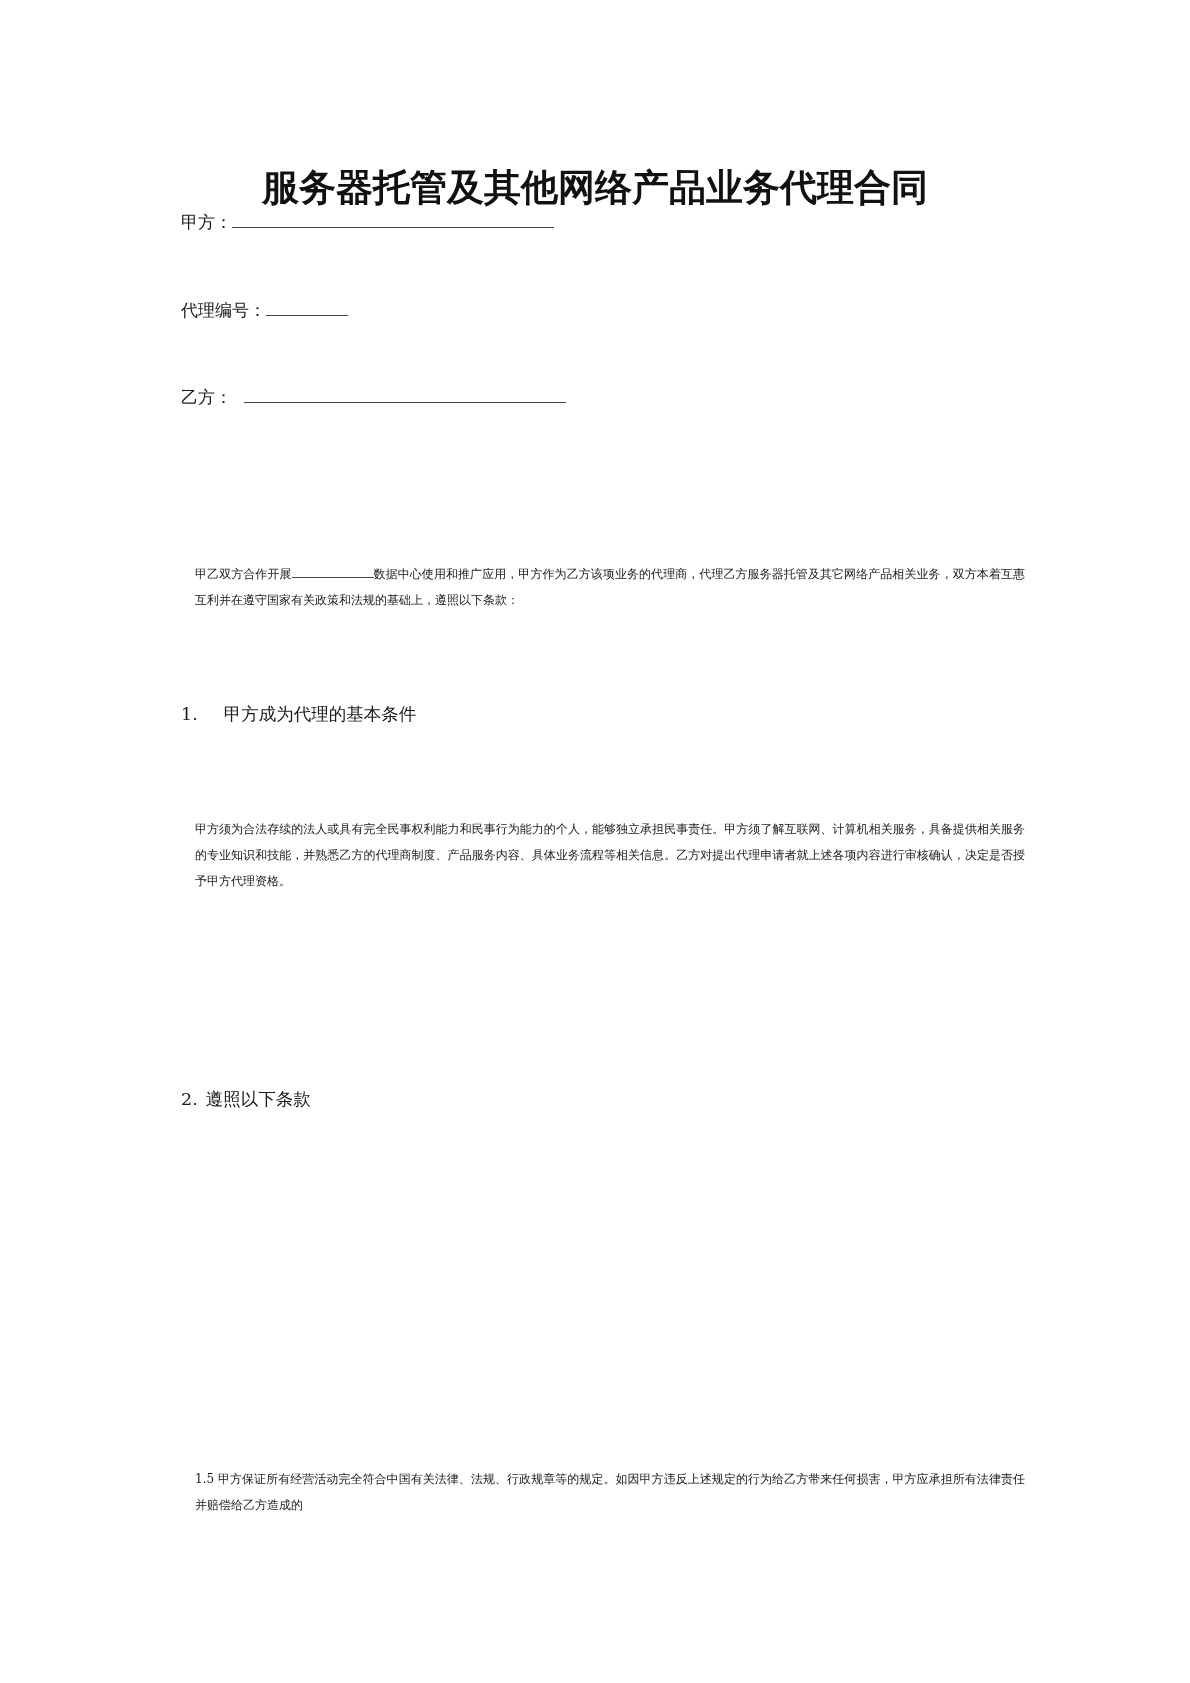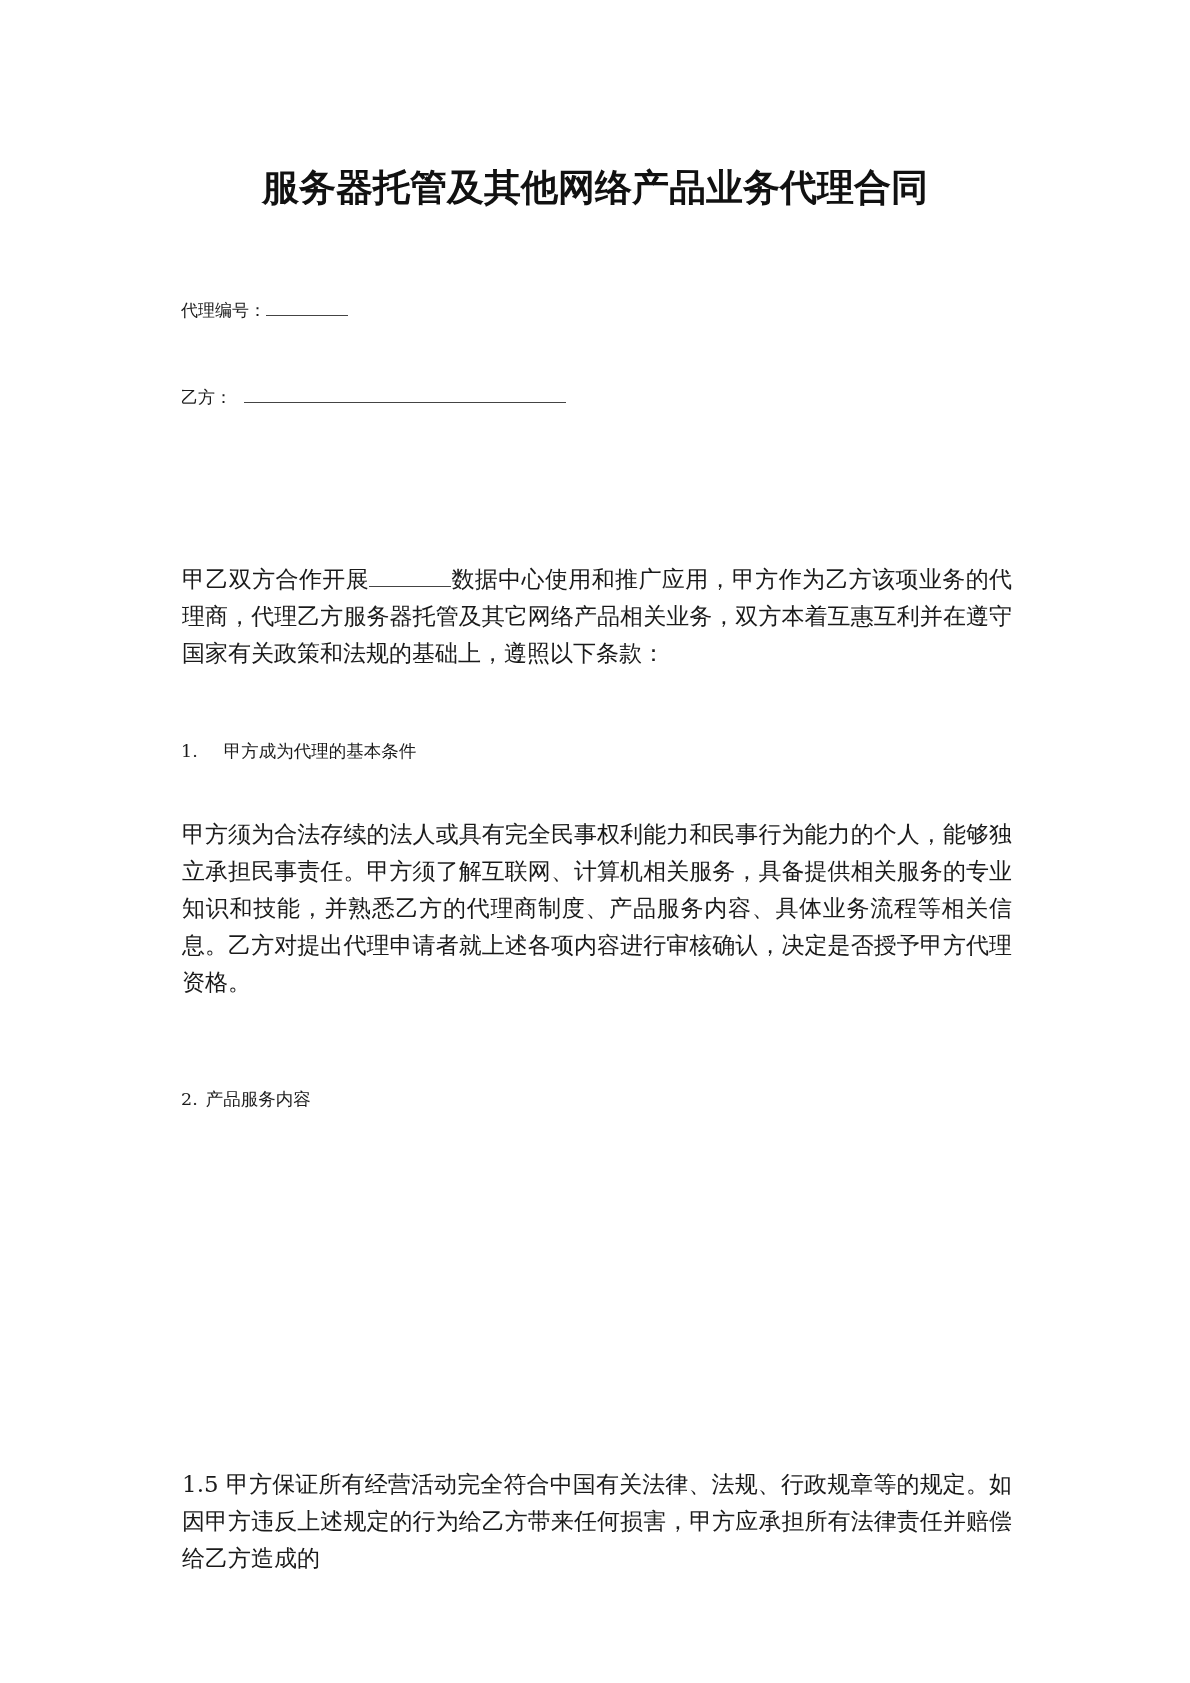--- a/index.html
+++ b/index.html
@@ -4,52 +4,55 @@
   <style>
     html, body { margin: 0; padding: 0; background: #ffffff; }
     body { width: 1190px; height: 1683px; position: relative; overflow: hidden;
            font-family: "DejaVu Serif", "Liberation Serif", serif; color: #1a1a1a; }
     .page { position: absolute; left: 0; top: 0; width: 1190px; height: 1683px; }
     .title { position: absolute; left: 0; width: 1190px; top: 163px; text-align: center;
              font-family: "DejaVu Sans", "Liberation Sans", sans-serif;
              font-size: 37px; font-weight: bold; letter-spacing: 0px; color: #111; }
     .field { position: absolute; left: 181px; font-size: 17px; white-space: nowrap; }
     .blank { display: inline-block; border-bottom: 1px solid #444; vertical-align: baseline; height: 14px; }
-    .para { position: absolute; left: 182px; width: 830px; font-size: 23px; line-height: 37px;
+    .para { position: absolute; left: 195px; width: 830px; font-size: 12px; line-height: 26px;
             text-align: justify; }
     .heading { position: absolute; left: 181px; font-size: 17.5px; white-space: nowrap; }
     .inline-blank { display: inline-block; width: 82px; border-bottom: 1px solid #444; height: 14px; }
   </style>
 </head>
 <body>
 
 <div class="page">
 
   <div class="title">服务器托管及其他网络产品业务代理合同</div>
 
+  <div class="field" style="top:211px;">
+    <span>甲方：</span><span class="blank" style="width:322px;"></span>
+  </div>
 
   <div class="field" style="top:299px;">
     <span>代理编号：</span><span class="blank" style="width:82px;"></span>
   </div>
 
   <div class="field" style="top:386px;font-family:Liberation Mono, monospace;">
     <span>乙方：</span><span style="display:inline-block;width:12px;"></span><span class="blank" style="width:322px;"></span>
   </div>
 
   <div class="para" style="top:561px;">
     <span>甲乙双方合作开展</span><span class="inline-blank"></span><span>数据中心使用和推广应用，甲方作为乙方该项业务的代理商，代理乙方服务器托管及其它网络产品相关业务，双方本着互惠互利并在遵守国家有关政策和法规的基础上，遵照以下条款：</span>
   </div>
 
-  <div class="heading" style="top:739px;">
+  <div class="heading" style="top:702px;">
     <span>1.</span><span style="display:inline-block;width:26px;"></span><span>甲方成为代理的基本条件</span>
   </div>
 
   <div class="para" style="top:816px;">甲方须为合法存续的法人或具有完全民事权利能力和民事行为能力的个人，能够独立承担民事责任。甲方须了解互联网、计算机相关服务，具备提供相关服务的专业知识和技能，并熟悉乙方的代理商制度、产品服务内容、具体业务流程等相关信息。乙方对提出代理申请者就上述各项内容进行审核确认，决定是否授予甲方代理资格。</div>
 
   <div class="heading" style="top:1087px;">
-    <span>2.</span><span style="display:inline-block;width:8px;"></span><span>产品服务内容</span>
+    <span>2.</span><span style="display:inline-block;width:8px;"></span><span>遵照以下条款</span>
   </div>
 
 
 
   <div class="para" style="top:1466px;">1.5 甲方保证所有经营活动完全符合中国有关法律、法规、行政规章等的规定。如因甲方违反上述规定的行为给乙方带来任何损害，甲方应承担所有法律责任并赔偿给乙方造成的</div>
 
 </div>
 
 </body></html>

